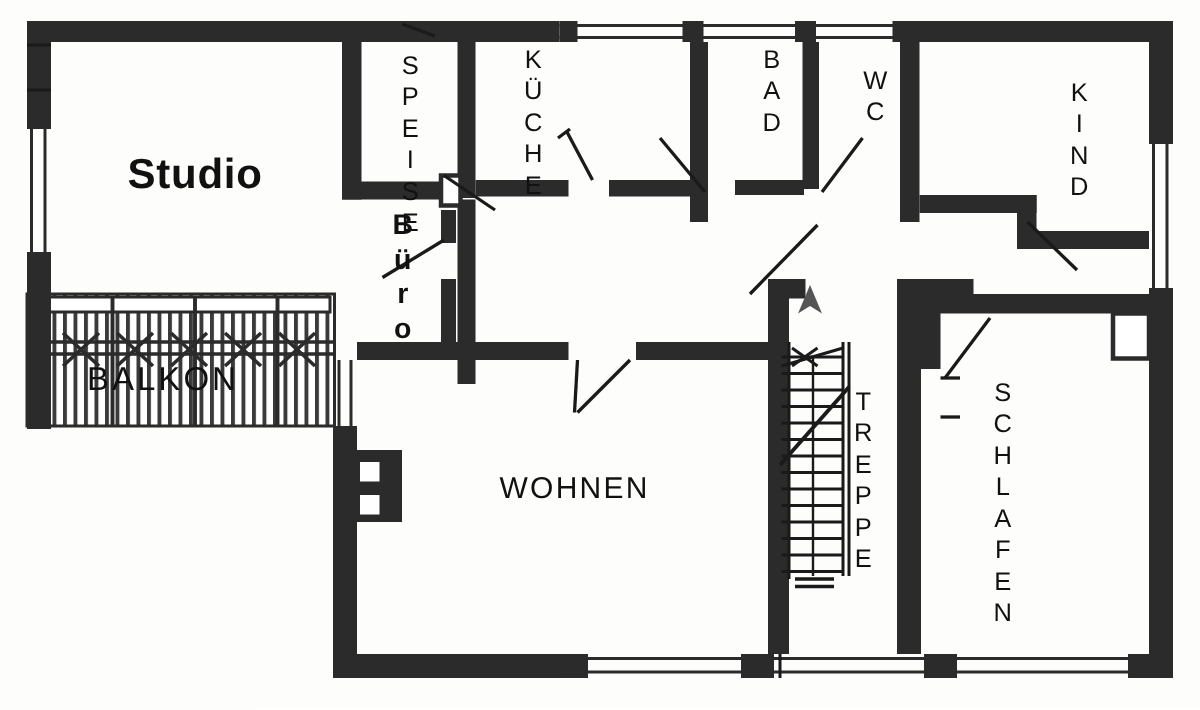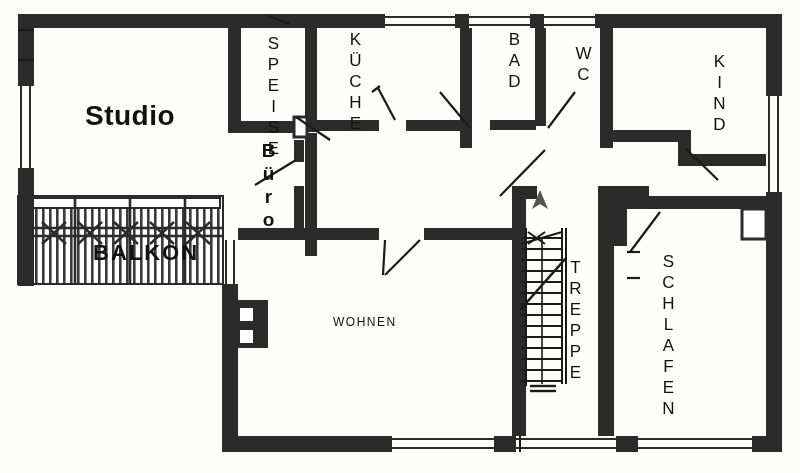--- a/index.html
+++ b/index.html
@@ -25,43 +25,42 @@
   }
   .room-label {
     position: absolute;
     color: #111111;
     font-family: "Liberation Sans", sans-serif;
     letter-spacing: 1.5px;
     white-space: nowrap;
     user-select: none;
   }
   .lbl-horizontal {
-    font-size: 12px;
+    font-size: 20px;
     font-weight: 400;
   }
   .lbl-vertical {
     font-size: 17px;
     font-weight: 400;
     writing-mode: vertical-rl;
     text-orientation: upright;
     letter-spacing: 2px;
   }
   .lbl-bold {
     font-weight: 700;
   }
   .lbl-studio {
     font-size: 28px;
     font-weight: 700;
     letter-spacing: 0.5px;
   }
   .lbl-balkon {
     font-size: 22px;
-    font-weight: 700;
+    font-weight: 400;
     letter-spacing: 2px;
-    padding-left: 35px;
   }
 </style>
 </head>
 <body>
 
 <div id="plan-root">
 
   <svg id="plan-svg" viewBox="0 0 800 473" xmlns="http://www.w3.org/2000/svg">
 
     <defs>

